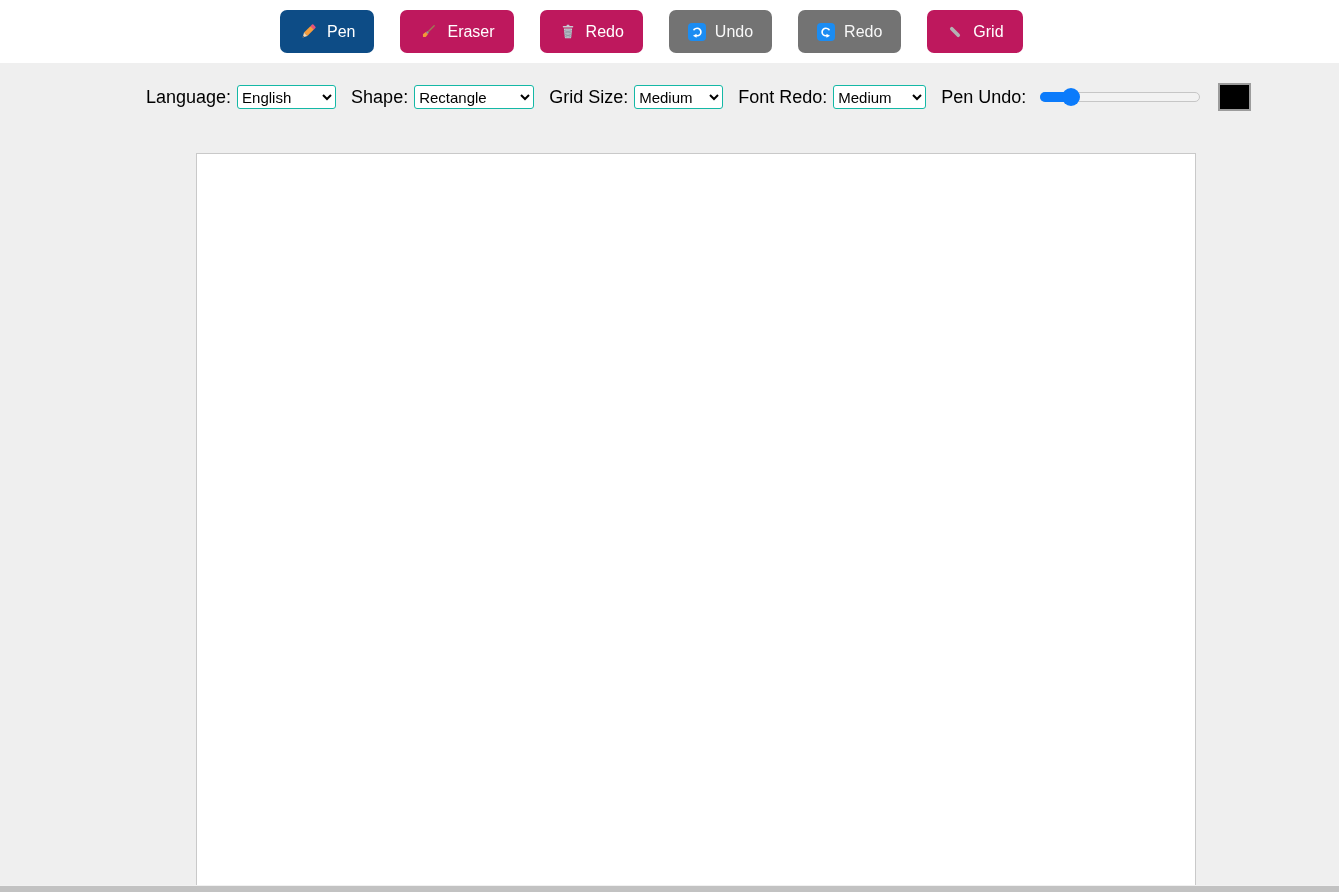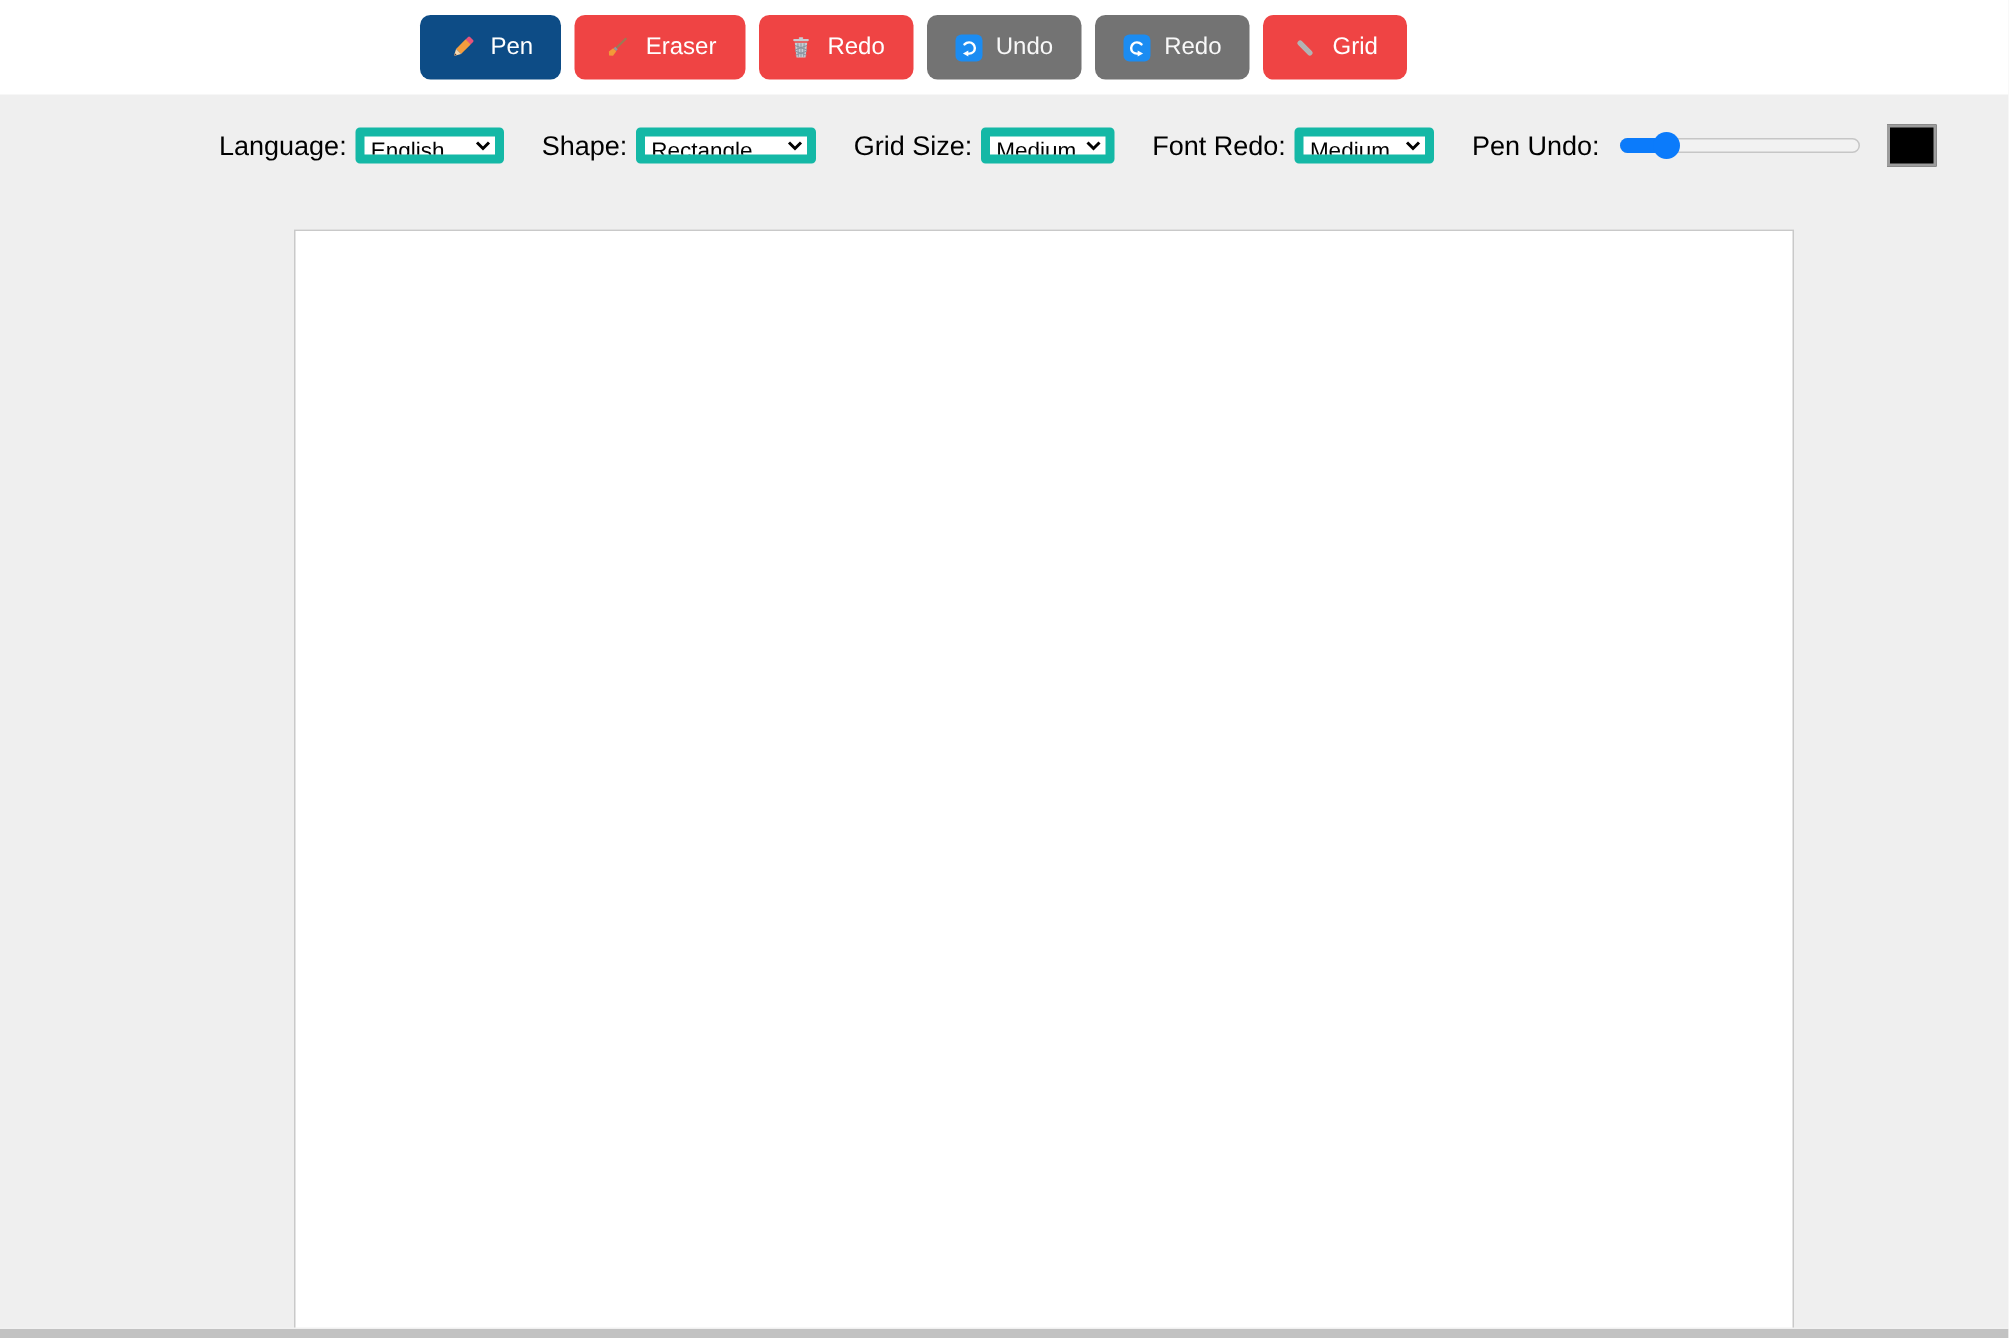--- a/index.html
+++ b/index.html
@@ -13,26 +13,26 @@
   }
 
   
   .topbar {
     position: absolute; top: 0; left: 0;
     width: 100%; height: 63px;
     background: #ffffff;
   }
   .btn-row {
     position: absolute; left: 280px; top: 10px;
-    display: flex; gap: 9px; align-items: center;
+    display: flex; gap: 26px; align-items: center;
   }
   .tbtn {
     height: 43px;
     border: none; border-radius: 7px;
-    background: #ef4444; color: #ffffff;
+    background: #be185d; color: #ffffff;
     font-family: "Liberation Sans", sans-serif;
     font-size: 16px;
     display: flex; align-items: center; gap: 9px;
     padding: 0 19px;
     cursor: pointer;
     white-space: nowrap;
   }
   .tbtn.active { background: #0d4c86; }
   .tbtn.disabled { background: #737373; color: #f8f8f8; }
   .icon-box { display: flex; align-items: center; justify-content: center; }
@@ -47,23 +47,23 @@
     position: absolute; left: 146px; top: 82px;
     height: 30px;
     display: flex; align-items: center;
     font-size: 18px; color: #000;
   }
   .ctl-label { margin-right: 6px; white-space: nowrap; }
   .controls select {
     font-family: "Liberation Sans", sans-serif;
     font-size: 15px;
     height: 24px;
-    margin-right: 25px;
+    margin-right: 15px;
     background: #ffffff;
-    border: 6px solid #14b8a6;
+    border: 1px solid #14b8a6;
     border-radius: 3px;
     color: #000;
   }
   .sel-language { width: 99px; }
   .sel-shape    { width: 120px; }
   .sel-grid     { width: 89px; }
   .sel-font     { width: 93px; }
 
   
   .slider {

